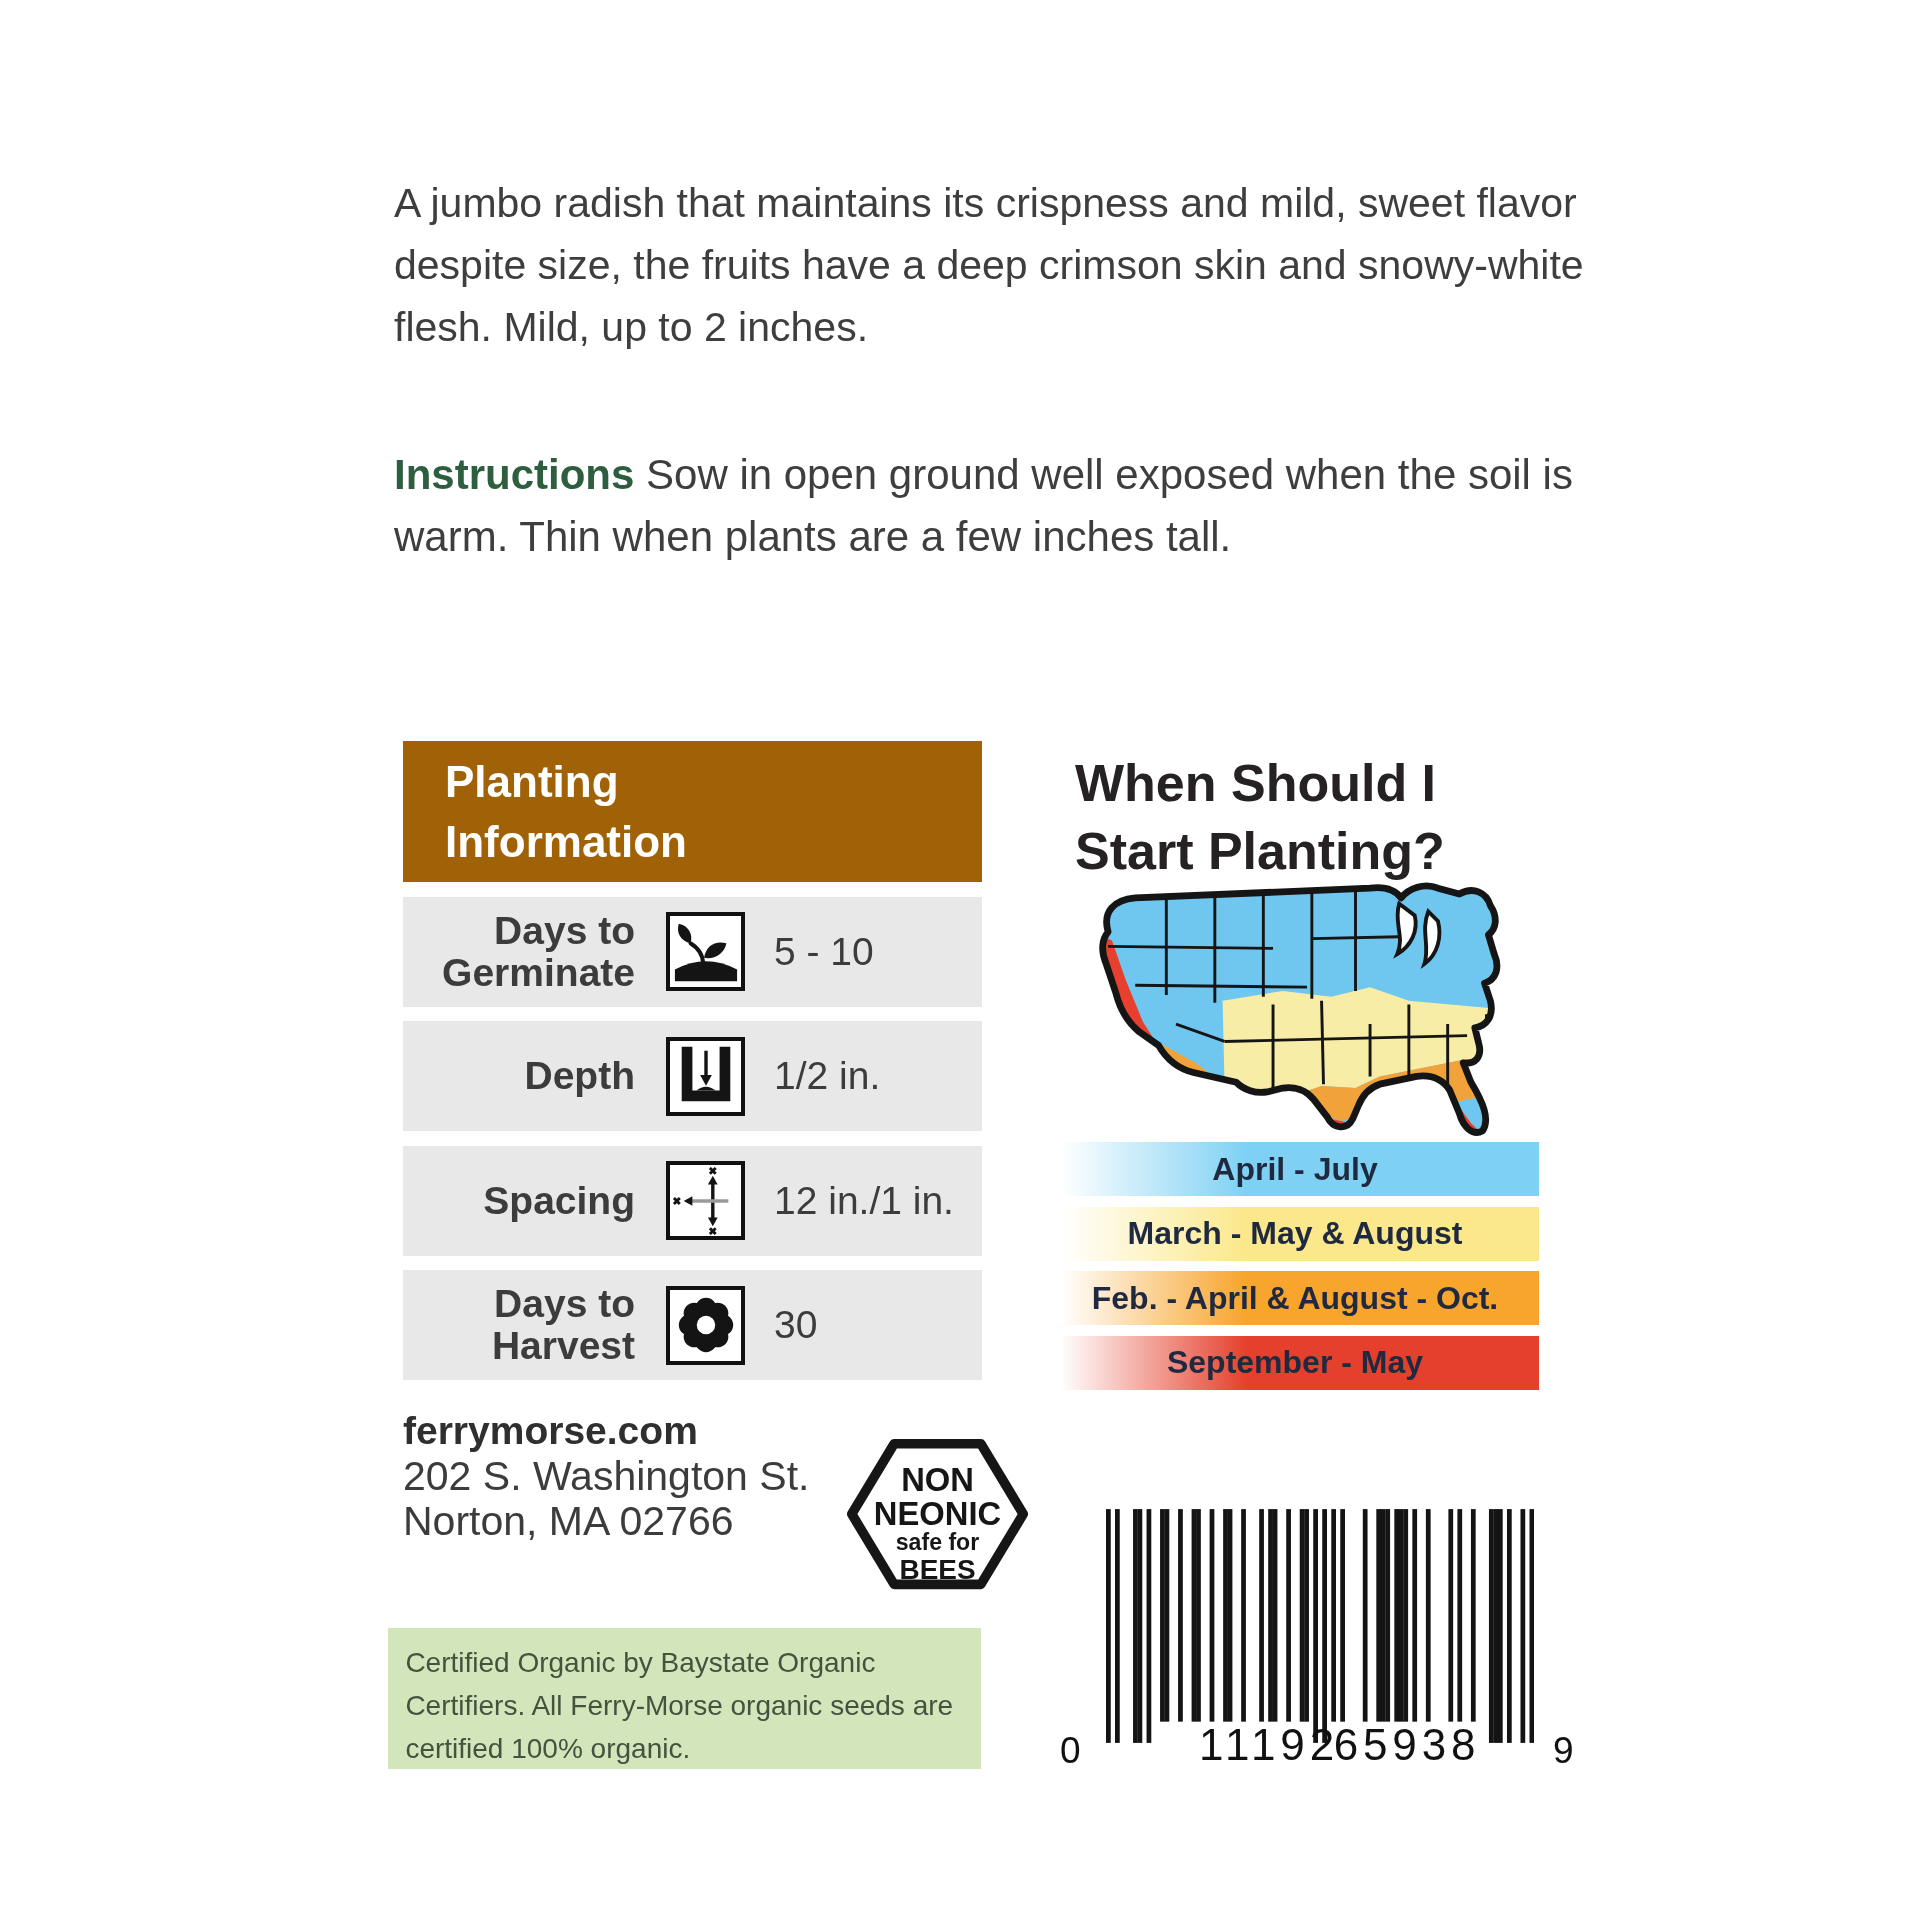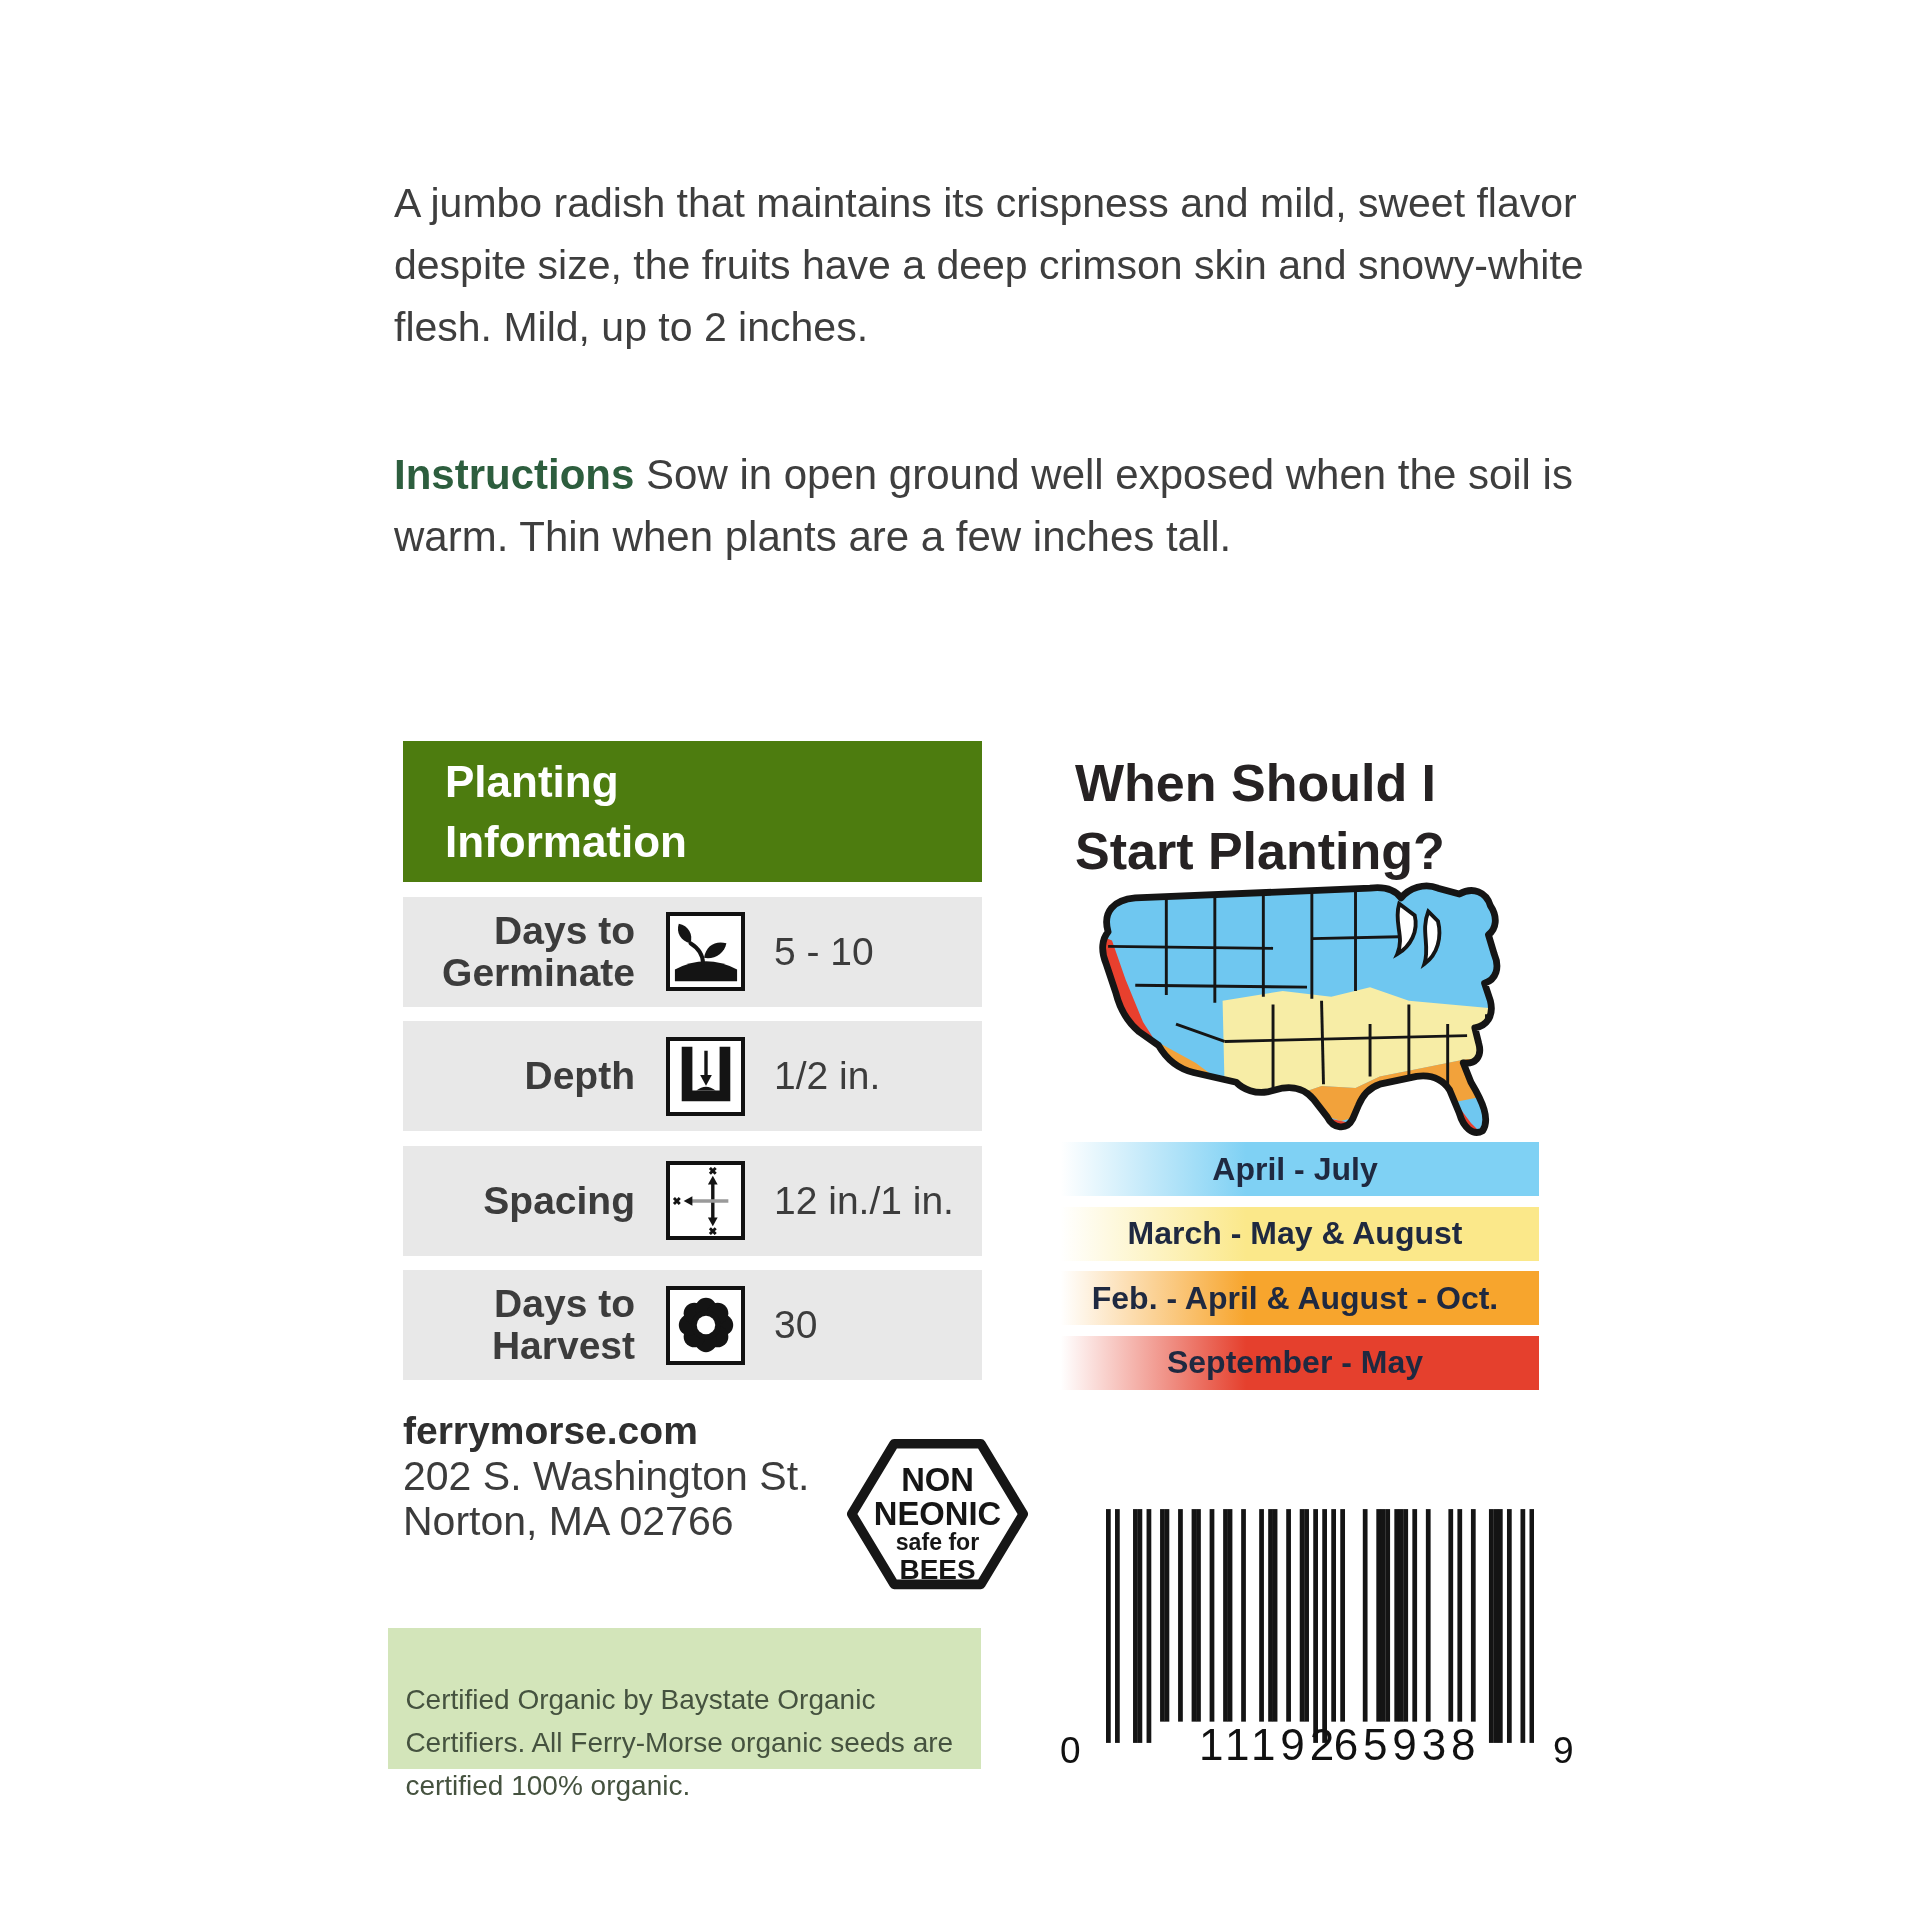--- a/index.html
+++ b/index.html
@@ -9,21 +9,21 @@
   .pre { white-space:pre-line; }
 
   .description { position:absolute; left:394px; top:172px; width:1506px;
     font-size:41px; line-height:62px; font-weight:300; color:#3e3e3e; }
 
   .instructions { position:absolute; left:394px; top:444px; width:1506px;
     font-size:42px; line-height:62px; font-weight:300; color:#3e3e3e; }
   .instructions .instr-label { font-weight:bold; color:#2d5e3e; }
 
   .ptable { position:absolute; left:403px; top:741px; width:579px; }
-  .ptable-header { width:579px; height:141px; background:#4d7c0f; color:#ffffff;
+  .ptable-header { width:579px; height:141px; background:#a16207; color:#ffffff;
     display:flex; flex-direction:column; justify-content:center;
     padding-left:42px; font-size:44px; font-weight:bold; line-height:60px; }
   .prow { width:579px; height:110px; background:#e8e8e8; margin-top:14.5px;
     display:flex; align-items:center; }
   .prow:first-of-type { margin-top:13.5px; }
   .prow-label { width:232px; text-align:right; font-weight:bold; font-size:39px;
     line-height:42px; color:#3c3c3c; white-space:pre-line; }
   .icon-box { width:79px; height:79px; border:4.8px solid #111; background:#fff;
     margin-left:31px; flex:0 0 auto; display:flex; align-items:center; justify-content:center; }
   .prow-value { margin-left:29px; font-size:39px; color:#3c3c3c; }
@@ -39,21 +39,21 @@
     font-size:32px; font-weight:bold; color:#1f2940; }
 
   .website-block { position:absolute; left:403px; top:1408px; }
   .website { font-size:39px; font-weight:bold; color:#2f2f2f; line-height:46px; }
   .addr-line { font-size:41px; font-weight:300; color:#3c3c3c; line-height:45px; }
 
   .badge { position:absolute; left:846px; top:1435px; width:183px; height:162px; }
 
   .organic-box { position:absolute; left:388px; top:1628px; width:593px; height:141px;
     background:#d3e5ba; padding:12.6px 15.4px 0 17.4px; }
-  .organic-text { font-size:28px; line-height:43px; color:#45523f;margin-top:37px; }
+  .organic-text { font-size:28px; line-height:43px; color:#45523f; }
 
   .barcode { position:absolute; left:1106px; top:1509px; width:428px; height:234px; }
   .barcode svg { position:absolute; left:0; top:0; }
   .bc-group { position:absolute; top:211px; transform:translateX(-50%);
     font-size:44px; color:#111; letter-spacing:4.8px; }
   .bc-side { position:absolute; font-size:37px; color:#111; }
 
   svg .ink { fill:#141414; }
 </style>
 </head>

